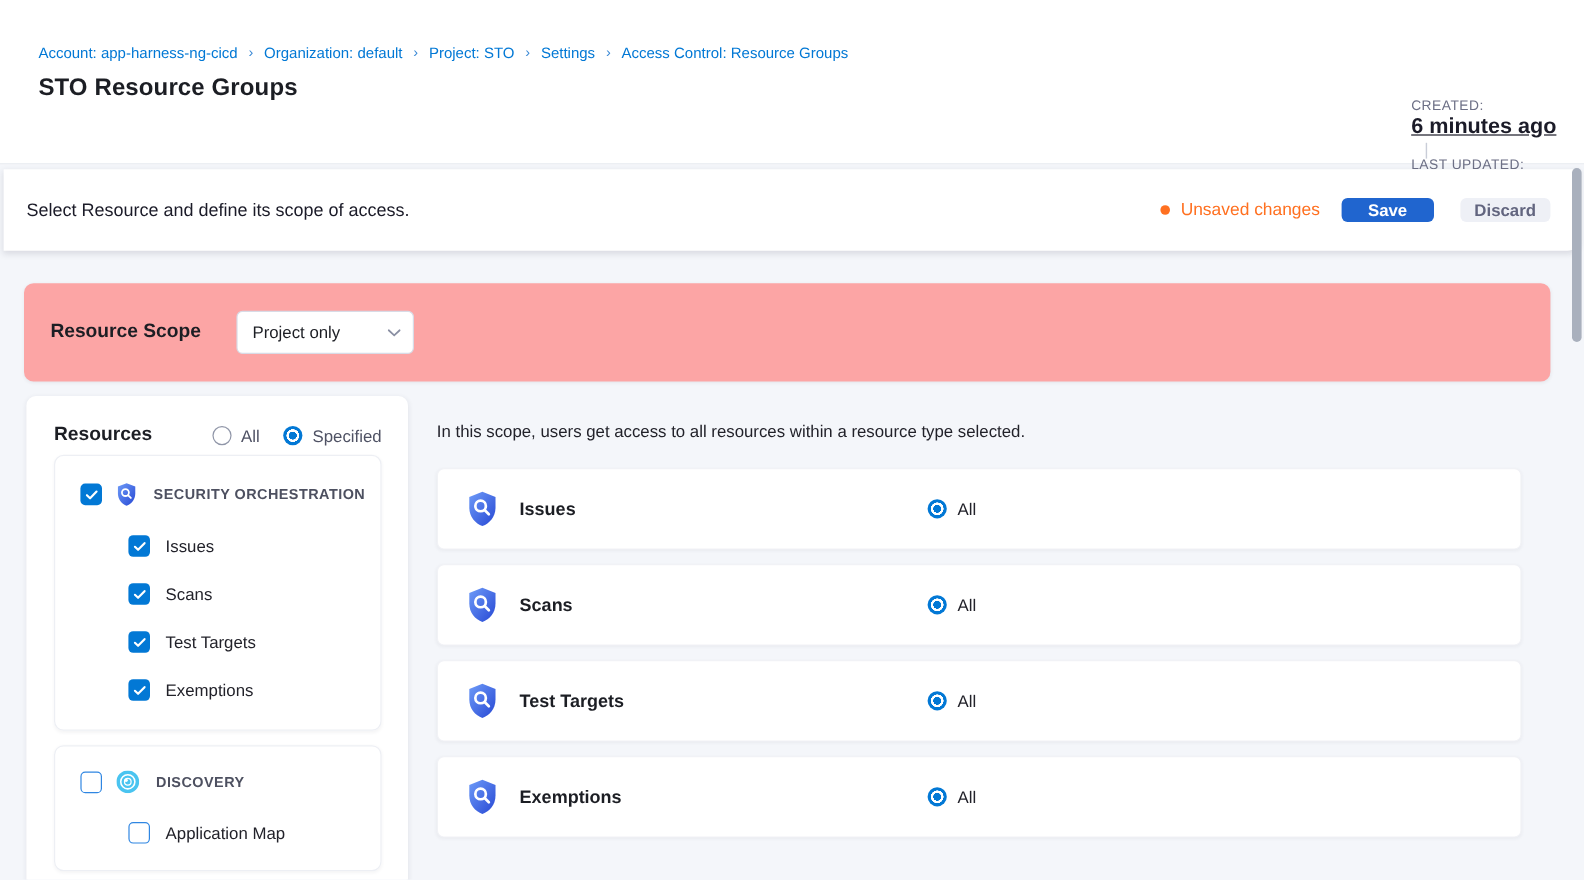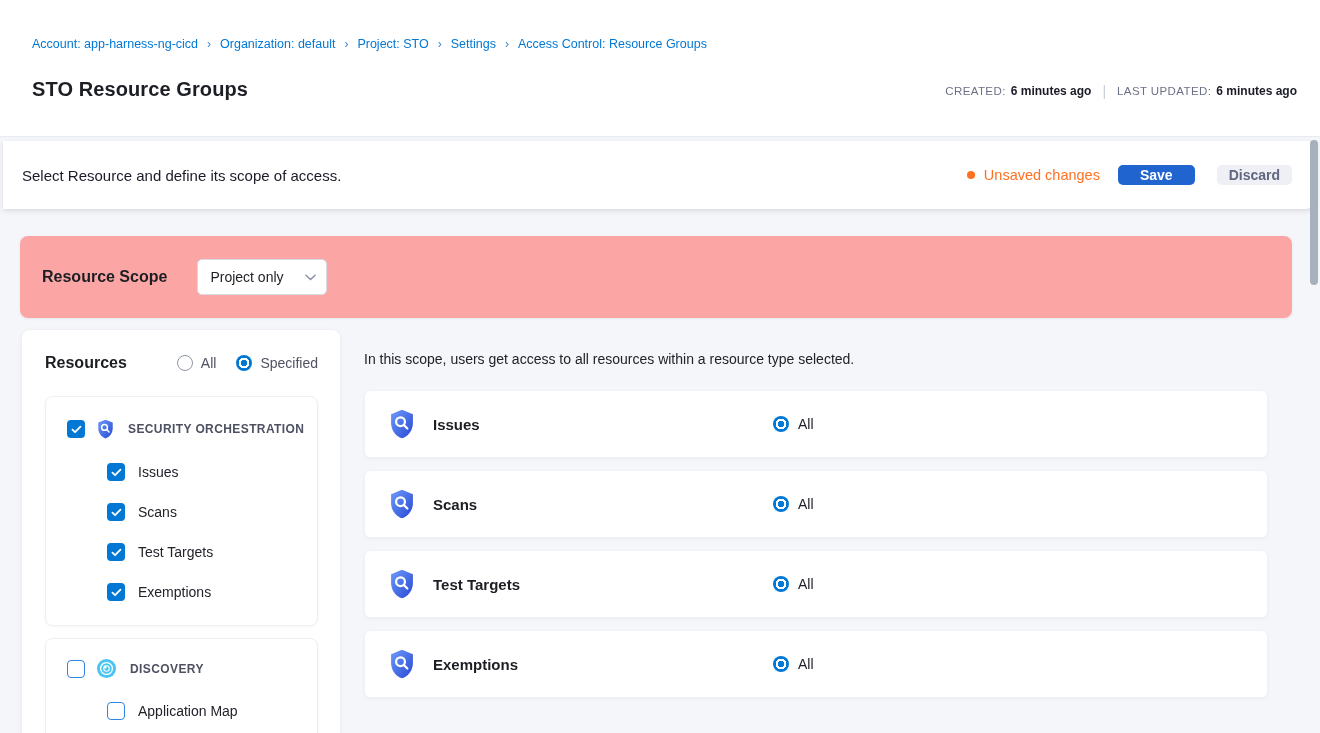--- a/index.html
+++ b/index.html
@@ -15,55 +15,55 @@
   body{
     width:1320px;height:733px;position:relative;overflow:hidden;
     background:#f4f6fa;color:var(--text-dark);
     font-family:"Liberation Sans","DejaVu Sans",sans-serif;
   }
   
   .header{position:absolute;left:0;top:0;width:1320px;height:137px;background:#fff;border-bottom:1px solid #e8ebf1;}
   .breadcrumb{position:absolute;left:32px;top:37px;display:flex;align-items:center;gap:9px;font-size:12.5px;}
   .breadcrumb a{color:var(--link-blue);text-decoration:none;cursor:pointer;}
   .breadcrumb .sep{color:#3c8ad6;font-size:12px;transform:translateY(-0.5px);}
-  .page-title{position:absolute;left:32px;top:78px;margin:0;font-size:20px;font-weight:600;color:#1c1e24;letter-spacing:.1px;}
-  .meta{position:absolute;right:23px;top:83px;display:flex;align-items:center;white-space:nowrap;}
+  .page-title{position:absolute;left:32px;top:62px;margin:0;font-size:20px;font-weight:600;color:#1c1e24;letter-spacing:.1px;}
+  .meta{position:absolute;right:23px;top:83px;display:flex;white-space:nowrap;flex-direction:column;}
   .meta-label{color:var(--text-gray);font-size:11.5px;letter-spacing:.4px;margin-right:5px;}
-  .meta-value{font-weight:700;font-size:12px;color:var(--text-dark);}
+  .meta-value{font-weight:700;font-size:18px;color:var(--text-dark);text-decoration:underline;}
   .meta-divider{color:#c9cdd8;margin:0 11px;font-size:14px;font-weight:400;}
   
   .toolbar{position:absolute;left:3px;top:141px;width:1313px;height:68px;background:#fff;
     border-radius:0 0 10px 0;box-shadow:0 2px 5px rgba(40,41,61,.13);
     display:flex;align-items:center;padding:0 24px 0 19px;}
   .toolbar-desc{font-size:15px;color:var(--text-dark);}
   .toolbar-right{margin-left:auto;display:flex;align-items:center;gap:18px;}
   .unsaved{display:flex;align-items:center;gap:9px;color:var(--orange);font-size:14.5px;}
   .dot{width:8px;height:8px;border-radius:50%;background:var(--orange);}
   .btn{border:none;height:20px;border-radius:5px;font-weight:700;font-size:14px;font-family:inherit;cursor:pointer;}
   .btn-save{background:var(--save-blue);color:#fff;padding:0 22px;}
   .btn-discard{background:#eef0f6;color:#62657f;padding:0 12px;margin-left:4px;}
   
   .scope-card{position:absolute;left:20px;top:236px;width:1272px;height:82px;background:#fca5a5;border-radius:8px;
     box-shadow:0 1px 3px rgba(40,41,61,.07);display:flex;align-items:center;padding-left:22px;}
   .scope-label{font-size:16px;font-weight:700;color:#1c1e24;}
-  .dropdown{margin-left:30px;width:130px;height:36px;border:1px solid #d8dbe6;border-radius:5px;background:#fff;
+  .dropdown{margin-left:30px;width:148px;height:36px;border:1px solid #d8dbe6;border-radius:5px;background:#fff;
     display:flex;align-items:center;padding:0 10px 0 12px;font-size:14px;cursor:pointer;color:#1c1e24;}
   .dropdown .chev{margin-left:auto;display:flex;}
   
   .resources-panel{position:absolute;left:22px;top:330px;width:318px;height:420px;background:#fff;border-radius:8px;
     box-shadow:0 1px 4px rgba(40,41,61,.08);padding:24px 22px 0 23px;}
   .resources-head{display:flex;align-items:center;text-align:center;}
   .resources-title{font-size:16px;font-weight:700;color:#1c1e24;}
   .radio-row{margin-left:auto;display:flex;align-items:center;gap:20px;}
   .radio-opt{display:flex;align-items:center;gap:8px;font-size:14px;color:#4f5264;cursor:pointer;}
   .radio{width:16px;height:16px;border-radius:50%;flex:none;}
   .radio.off{border:1px solid #9096a8;background:#fff;}
   .radio.on{background:radial-gradient(circle,var(--blue) 0 3.2px,#fff 3.4px 5.2px,var(--blue) 5.4px);}
   .group-card{border:1px solid #edeff4;border-radius:8px;box-shadow:0 1px 3px rgba(40,41,61,.05);
-    margin-top:24px;padding:22px 12px 24px 21px;}
+    margin-top:7px;padding:22px 12px 24px 21px;}
   .group-card.second{margin-top:12px;padding:20px 12px 22px 21px;}
   .group-head{display:flex;align-items:center;gap:12px;}
   .group-label{font-size:12px;font-weight:600;color:#4d5060;letter-spacing:.4px;margin-left:2px;cursor:pointer;}
   .child-row{display:flex;align-items:center;gap:13px;margin:22px 0 0 40px;font-size:14px;color:#22222a;}
   .child-row.first{margin-top:24px;}
   .child-label{cursor:pointer;}
   .checkbox{width:18px;height:18px;border-radius:4px;display:flex;align-items:center;justify-content:center;cursor:pointer;flex:none;}
   .checkbox.checked{background:var(--blue);}
   .checkbox.unchecked{border:1.5px solid #2f86e2;background:#fff;}
   

